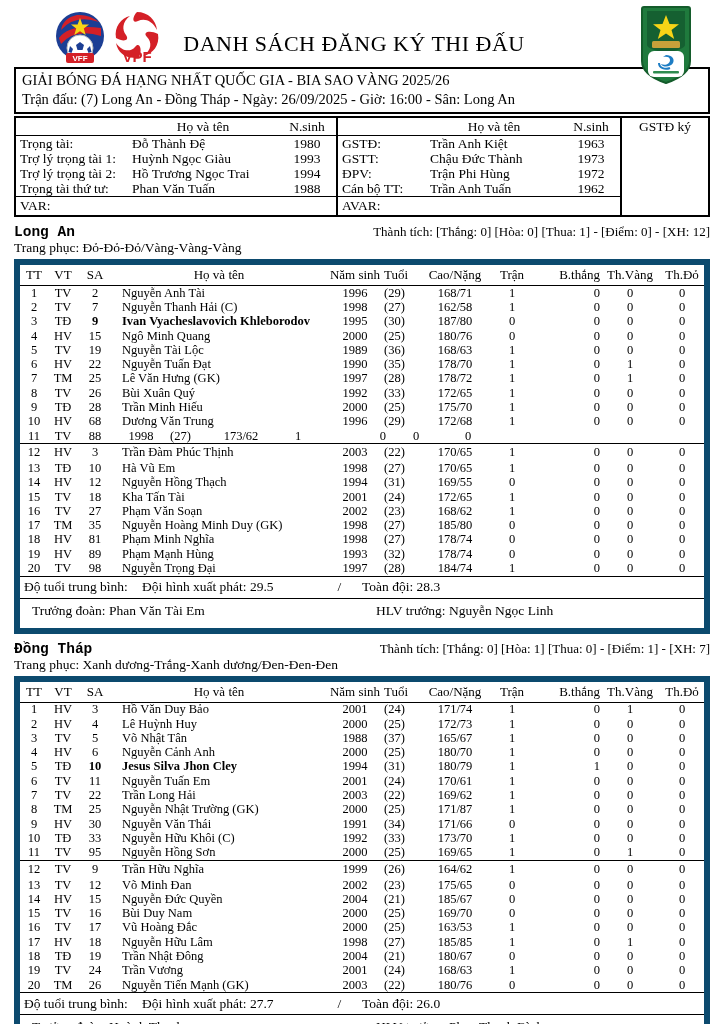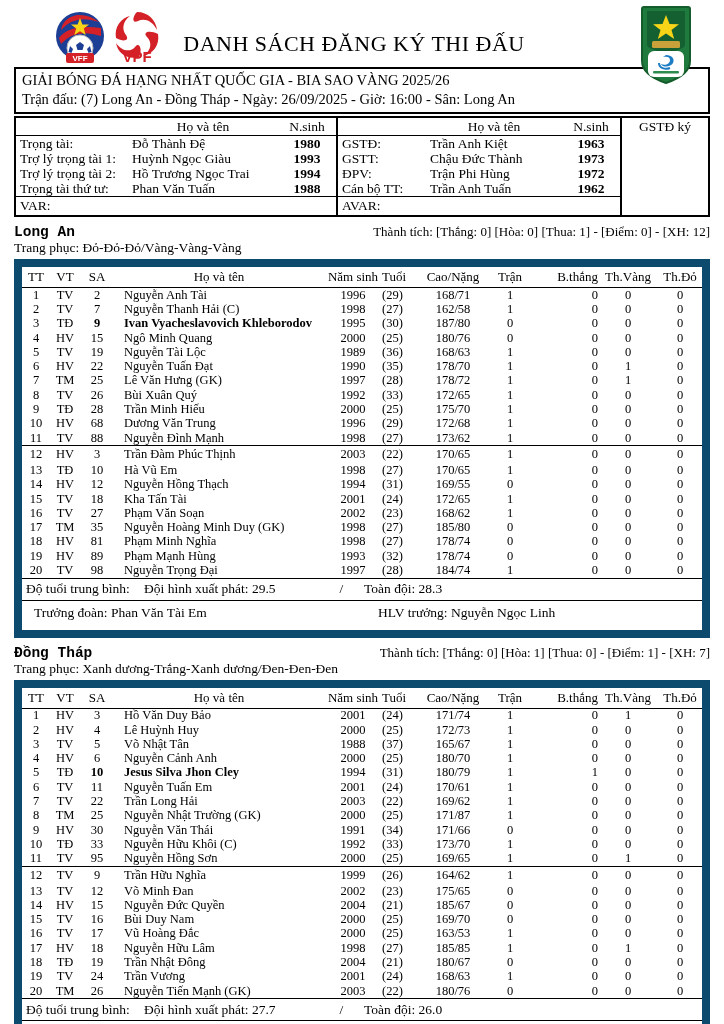--- a/index.html
+++ b/index.html
@@ -22,35 +22,35 @@
   
   .officials{border:2px solid #000;margin-top:2px;display:flex;font-size:13.5px;}
   .off-left{width:320px;}
   .off-mid{width:282px;border-left:2px solid #000;}
   .off-sign{flex:1;border-left:2px solid #000;}
   .off-hrow{display:flex;height:17px;line-height:17px;border-bottom:1.5px solid #000;}
   .off-row{display:flex;line-height:15px;}
   .off-role{width:112px;padding-left:4px;white-space:nowrap;}
   .off-mid .off-role{width:88px;}
   .off-name{flex:1;white-space:nowrap;}
-  .off-year{width:58px;text-align:center;font-weight:bold;}
+  .off-year{width:58px;text-align:center;}
   .off-hname{flex:1;text-align:center;}
   .off-hyear{width:58px;text-align:center;}
   .off-hrole{width:112px;}
   .off-mid .off-hrole{width:88px;}
   .off-var{border-top:1.5px solid #000;line-height:18px;padding-left:4px;}
   .off-sign-h{text-align:center;height:17px;line-height:17px;}
 
   
   .team-head{display:flex;justify-content:space-between;align-items:baseline;margin-top:7px;}
   .team-name{font-weight:bold;font-size:14.5px;font-family:Liberation Mono, monospace;}
   .team-record{font-size:13px;}
   .team-kit{font-size:13.5px;margin:0 0 3px;}
 
-  .ptable{border:8px solid #0c4a6e;font-size:12.5px;}
+  .ptable{border:6px solid #0c4a6e;font-size:12.5px;}
   .phead{display:flex;align-items:center;height:20px;border-bottom:1.5px solid #000;font-size:13px;}
   .prow{display:flex;align-items:center;height:14.3px;white-space:nowrap;}
   .prow.split{border-top:1.5px solid #000;height:17px;}
   .c-tt{width:28px;text-align:center;}
   .c-vt{width:30px;text-align:center;}
   .c-sa{width:34px;text-align:center;}
   .c-name{flex:1;text-align:left;padding-left:10px;overflow:hidden;}
   .phead .c-name{text-align:center;padding-left:0;}
   .c-born{width:58px;text-align:center;}
   .c-age{width:42px;}
@@ -340,21 +340,20 @@
             <span class="c-hw">172/68</span>
             <span class="c-tran">1</span>
             <span class="c-bt">0</span>
             <span class="c-ty">0</span>
             <span class="c-td">0</span>
           </div>
           <div class="prow">
             <span class="c-tt">11</span>
             <span class="c-vt">TV</span>
             <span class="c-sa">88</span>
-            <span class="c-name">Nguyễn Đình Mạnh</span>
             <span class="c-born">1998</span>
             <span class="c-age">(27)</span>
             <span class="c-hw">173/62</span>
             <span class="c-tran">1</span>
             <span class="c-bt">0</span>
             <span class="c-ty">0</span>
             <span class="c-td">0</span>
           </div>
           <div class="prow split">
             <span class="c-tt">12</span>

